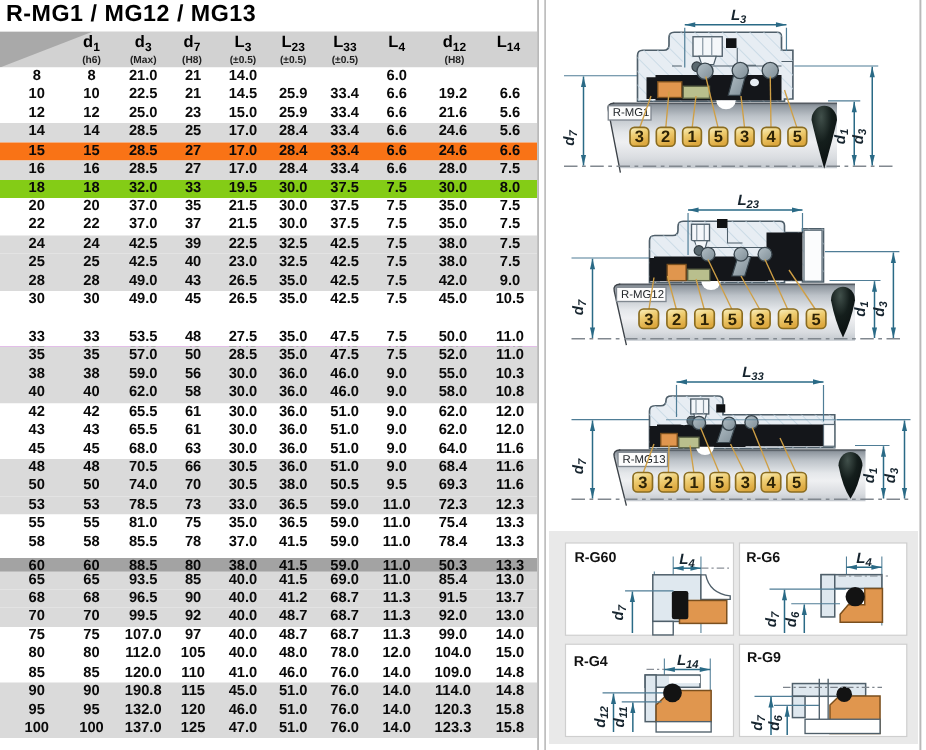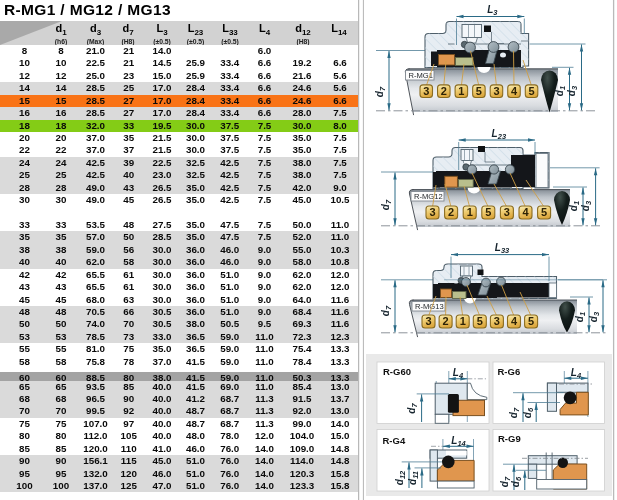--- a/index.html
+++ b/index.html
@@ -351,21 +351,21 @@
     <span style="left:145.5px;width:33.0px">35.0</span>
     <span style="left:178.5px;width:34.0px">36.5</span>
     <span style="left:212.5px;width:34.5px">59.0</span>
     <span style="left:247px;width:35px">11.0</span>
     <span style="left:282px;width:40px">75.4</span>
     <span style="left:322px;width:36px">13.3</span>
   </div>
 <div class="tr" style="top:355.75px;background:#ffffff">
     <span style="left:6px;width:37px">58</span>
     <span style="left:43px;width:36px">58</span>
-    <span style="left:79px;width:33px">75.8</span>
+    <span style="left:79px;width:33px">85.5</span>
     <span style="left:112px;width:33.5px">78</span>
     <span style="left:145.5px;width:33.0px">37.0</span>
     <span style="left:178.5px;width:34.0px">41.5</span>
     <span style="left:212.5px;width:34.5px">59.0</span>
     <span style="left:247px;width:35px">11.0</span>
     <span style="left:282px;width:40px">78.4</span>
     <span style="left:322px;width:36px">13.3</span>
   </div>
 <div class="tr" style="top:372px;background:#a3a3a3">
     <span style="left:6px;width:37px">60</span>
@@ -447,21 +447,21 @@
     <span style="left:145.5px;width:33.0px">41.0</span>
     <span style="left:178.5px;width:34.0px">46.0</span>
     <span style="left:212.5px;width:34.5px">76.0</span>
     <span style="left:247px;width:35px">14.0</span>
     <span style="left:282px;width:40px">109.0</span>
     <span style="left:322px;width:36px">14.8</span>
   </div>
 <div class="tr" style="top:455.19px;background:#dadada">
     <span style="left:6px;width:37px">90</span>
     <span style="left:43px;width:36px">90</span>
-    <span style="left:79px;width:33px">156.1</span>
+    <span style="left:79px;width:33px">190.8</span>
     <span style="left:112px;width:33.5px">115</span>
     <span style="left:145.5px;width:33.0px">45.0</span>
     <span style="left:178.5px;width:34.0px">51.0</span>
     <span style="left:212.5px;width:34.5px">76.0</span>
     <span style="left:247px;width:35px">14.0</span>
     <span style="left:282px;width:40px">114.0</span>
     <span style="left:322px;width:36px">14.8</span>
   </div>
 <div class="tr" style="top:467.62px;background:#dadada">
     <span style="left:6px;width:37px">95</span>

